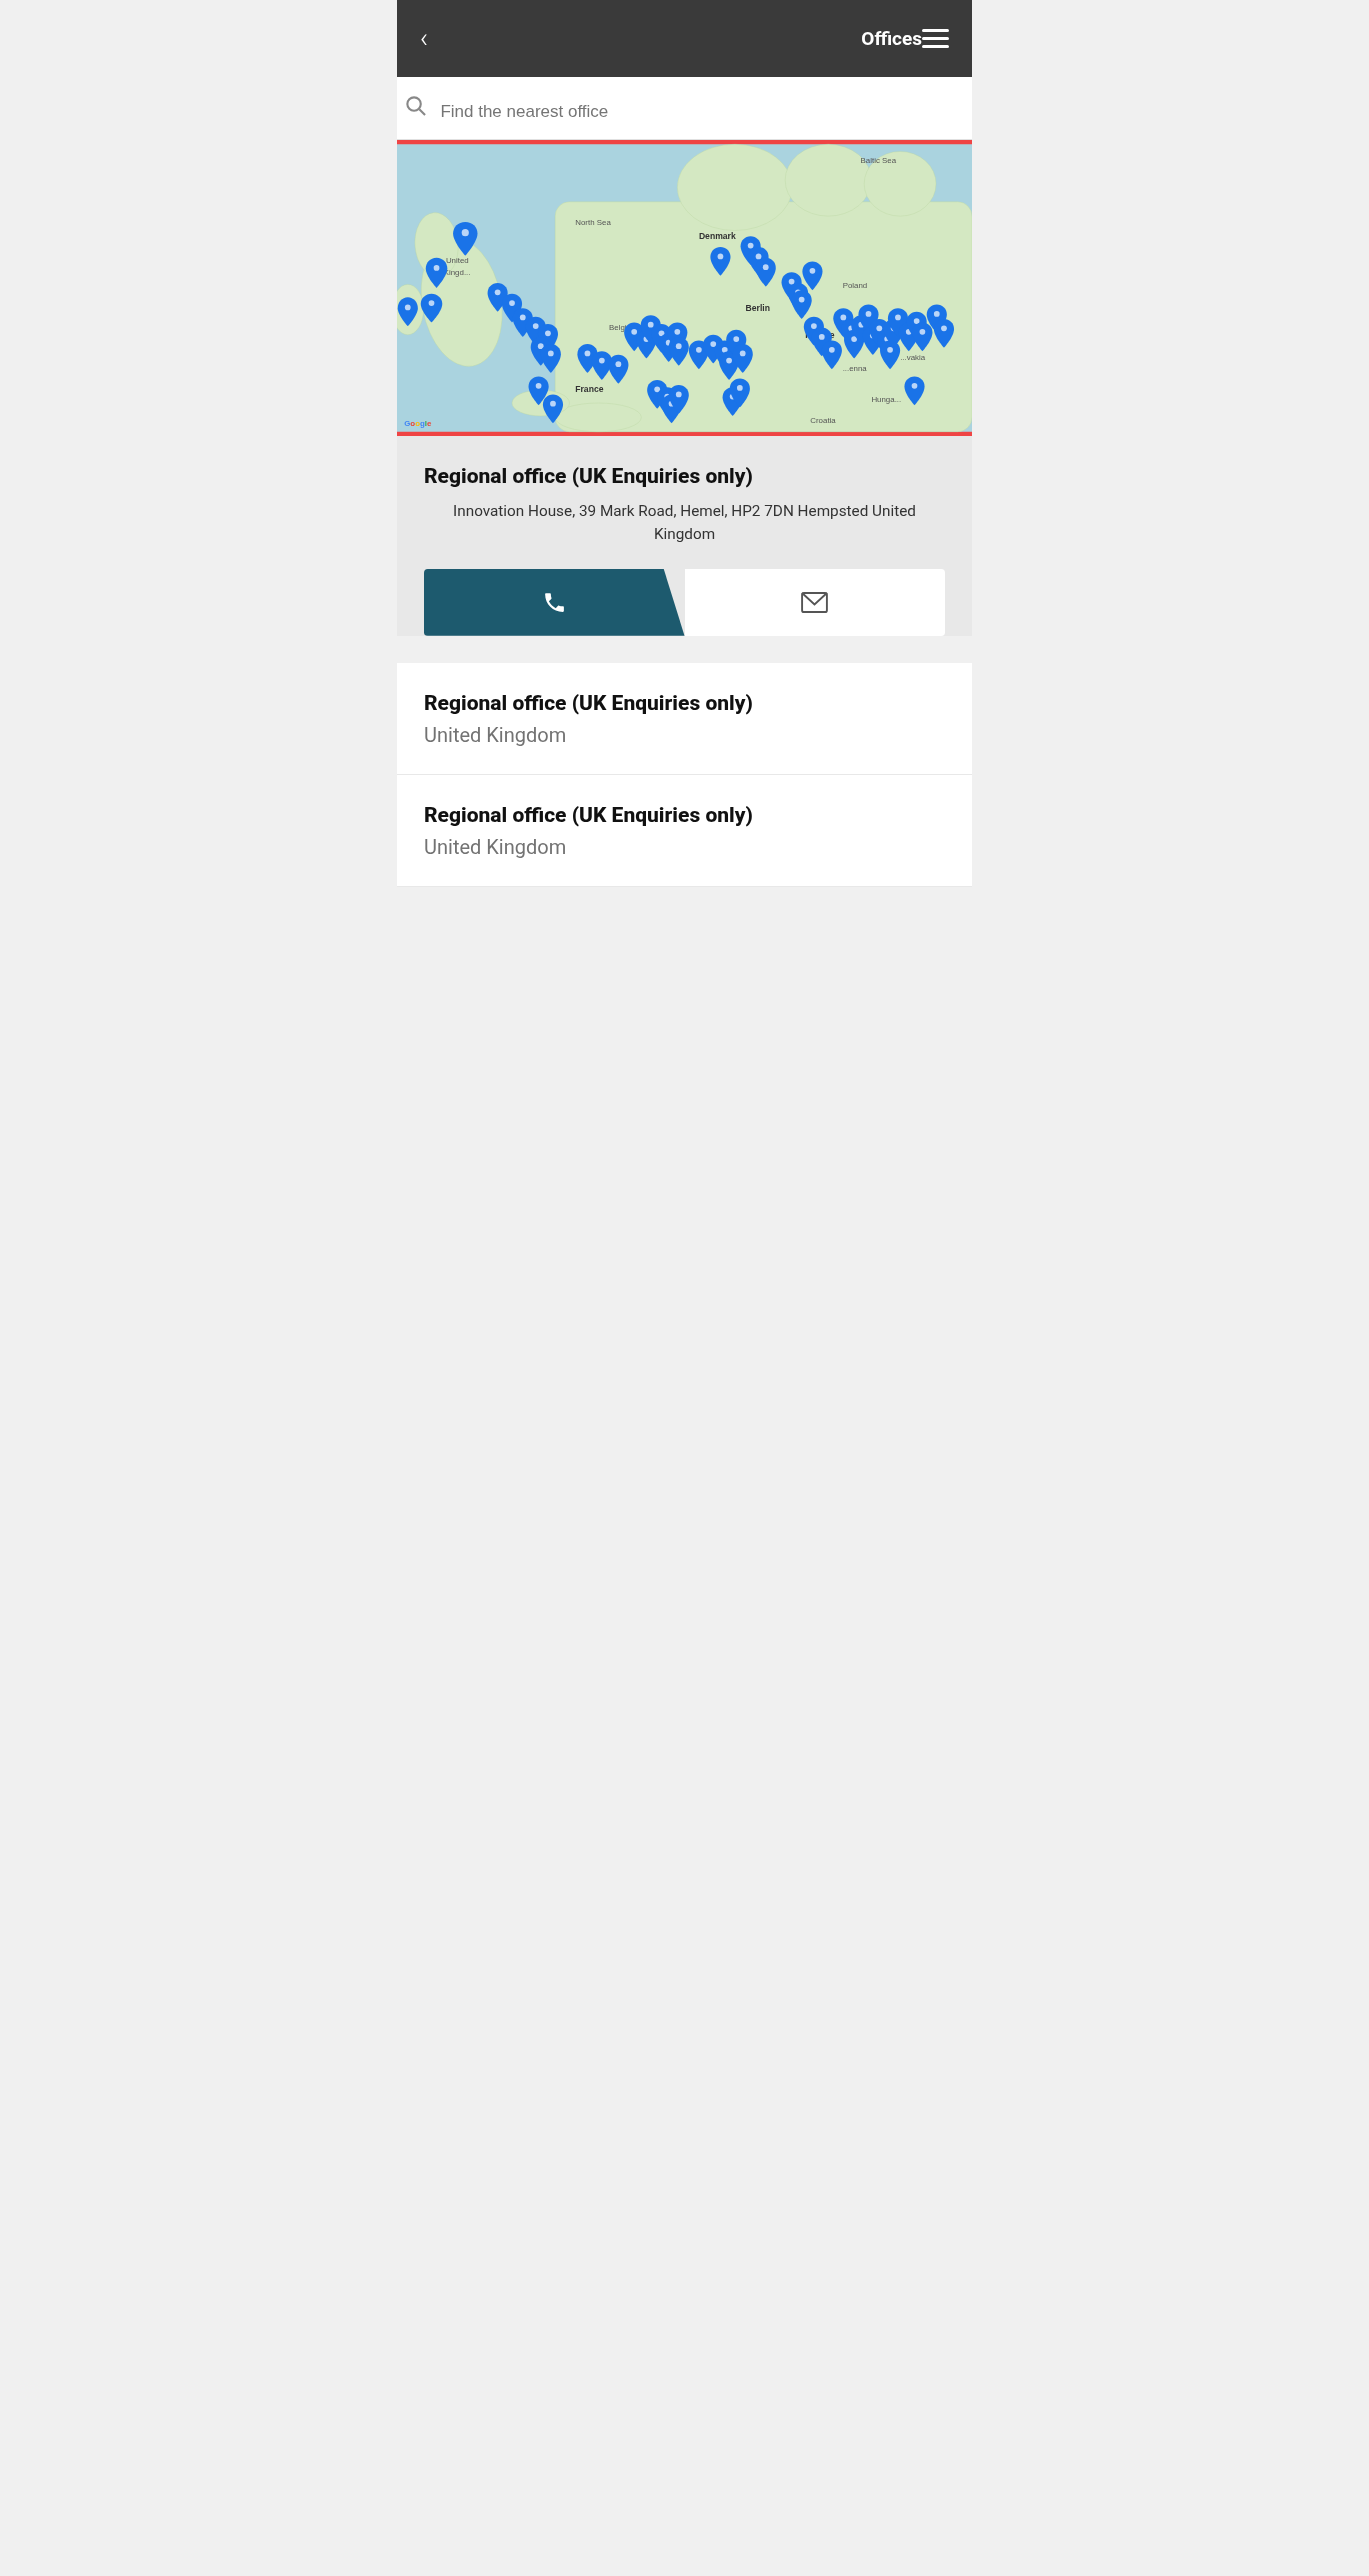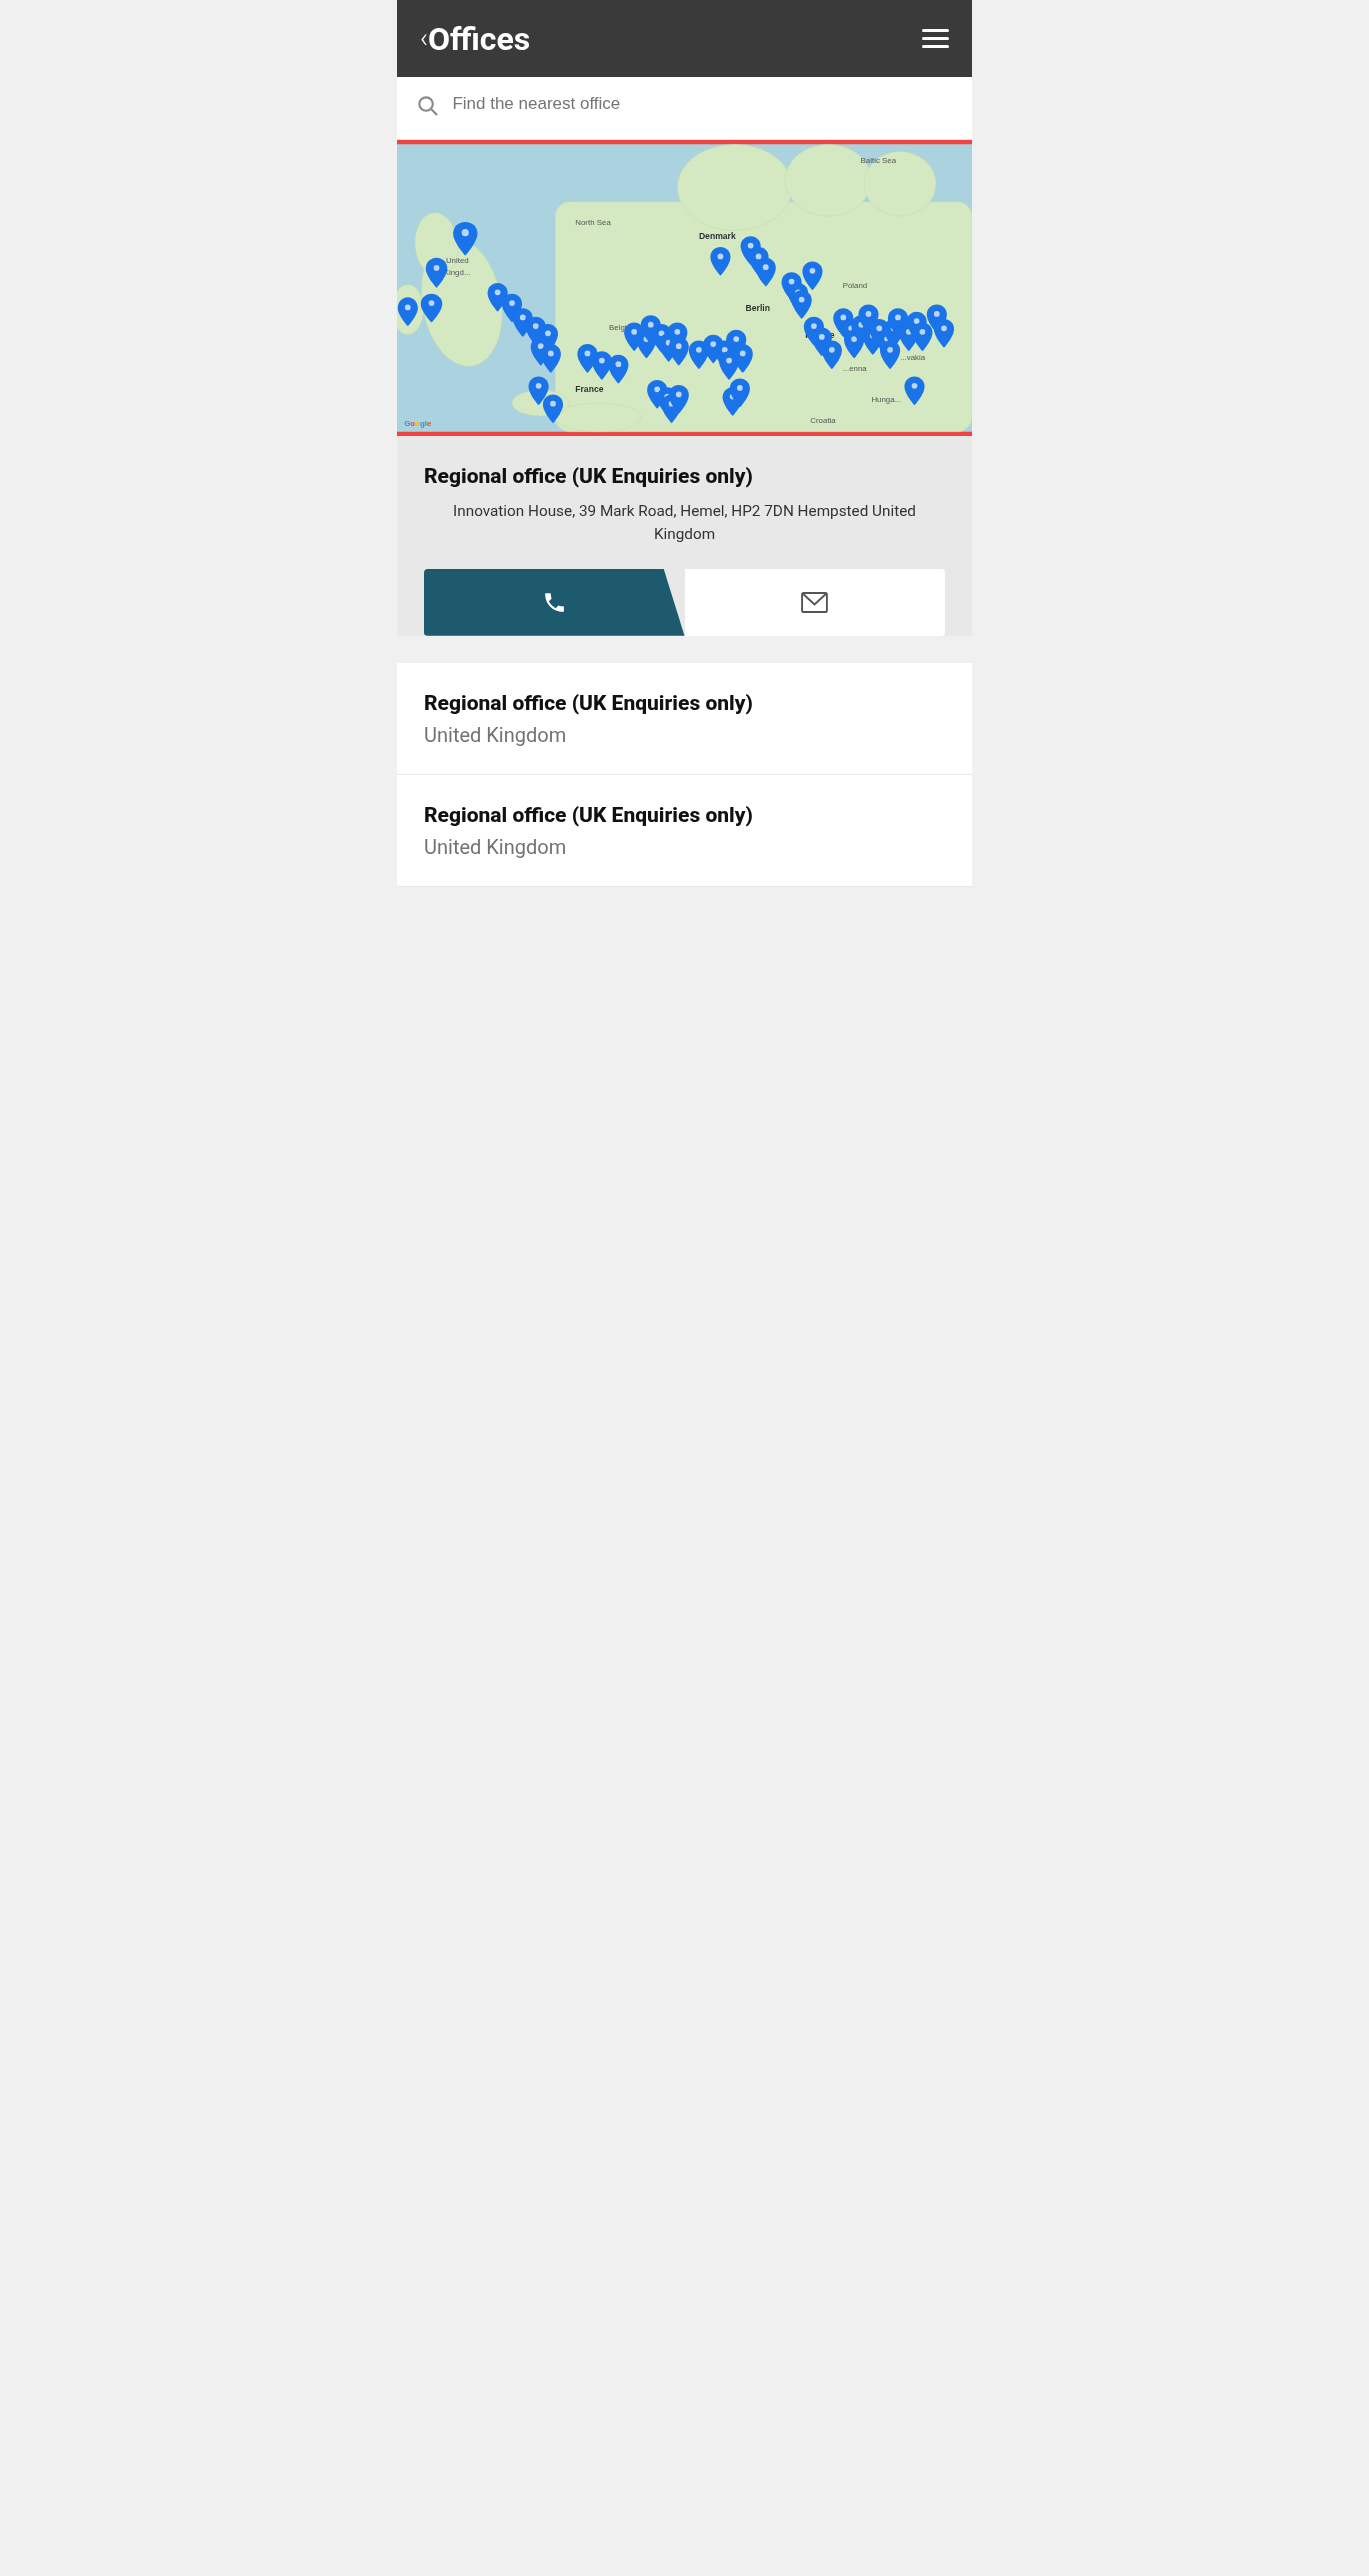--- a/index.html
+++ b/index.html
@@ -25,24 +25,24 @@
     .header-back {
       color: #fff;
       font-size: 27px;
       font-weight: 300;
       cursor: pointer;
       line-height: 1;
     }
 
     .header-title {
       color: #fff;
-      font-size: 32px;
+      font-size: 19px;
       font-weight: 700;
       flex: 1;
-      text-align: left;
+      text-align: right;
     }
 
     .header-menu {
       display: flex;
       flex-direction: column;
       gap: 4.8px;
       cursor: pointer;
     }
 
     .header-menu span {
@@ -50,22 +50,22 @@
       width: 27px;
       height: 2.9px;
       background: #fff;
       border-radius: 1.9px;
     }
 
     
     .search-bar {
       background: #fff;
       display: flex;
-      align-items: flex-start;
-      padding: 17px 19px;
+      align-items: flex-end;
+      padding: 17px 7px;
       gap: 13.4px;
       border-bottom: 1px solid #e0e0e0;
     }
 
     .search-icon {
       font-size: 21px;
       color: #555;
     }
 
     .search-input {

